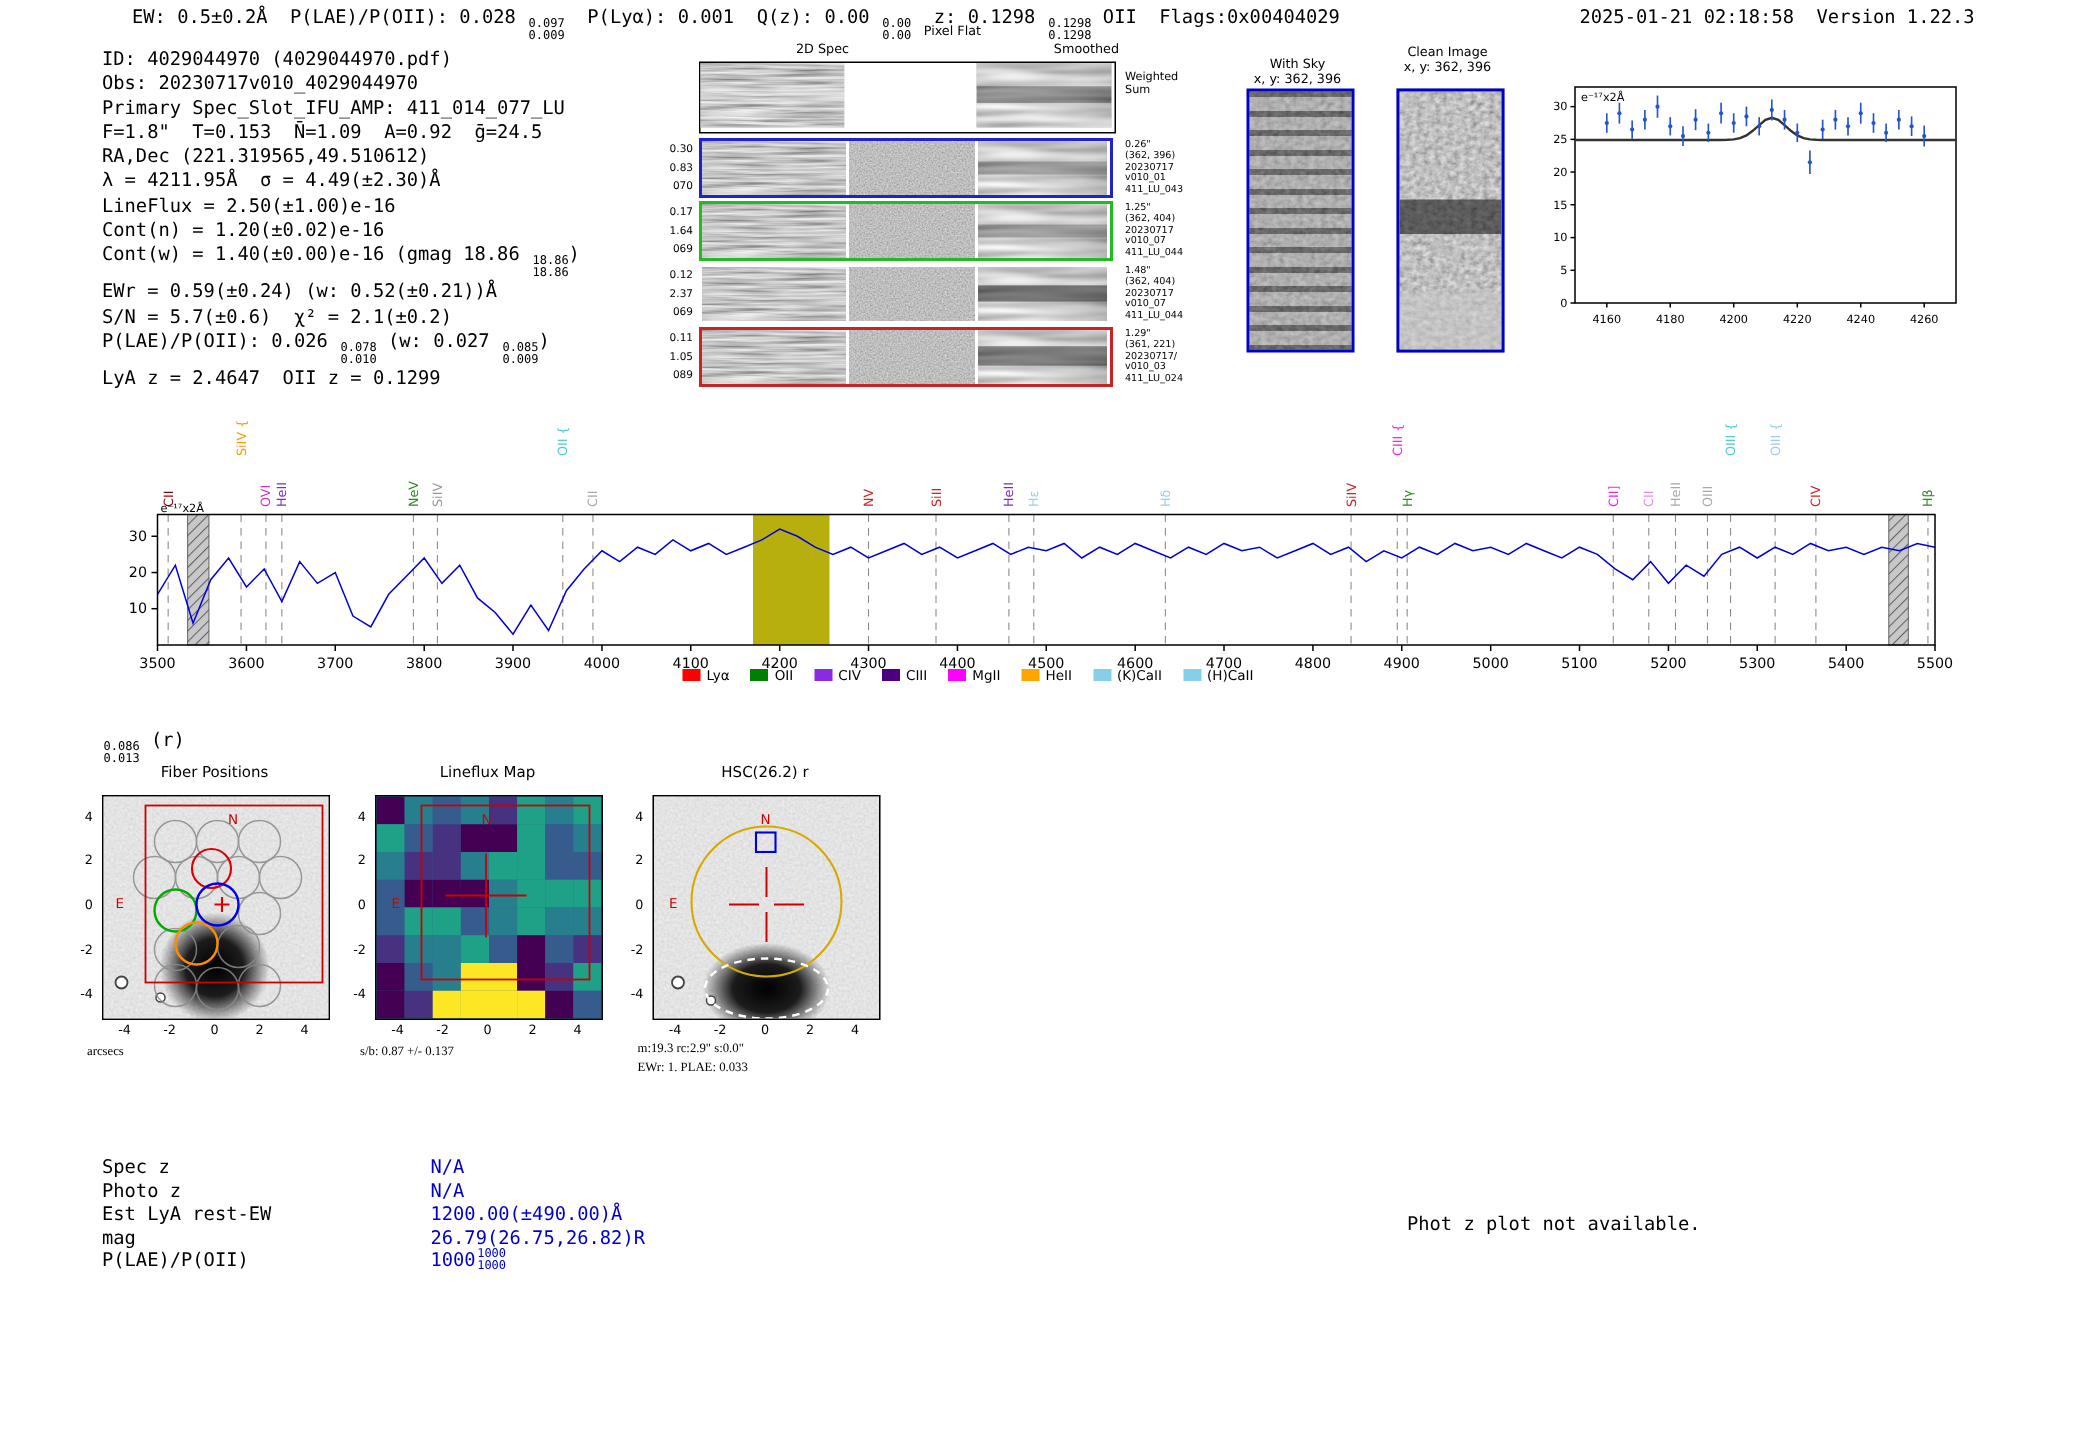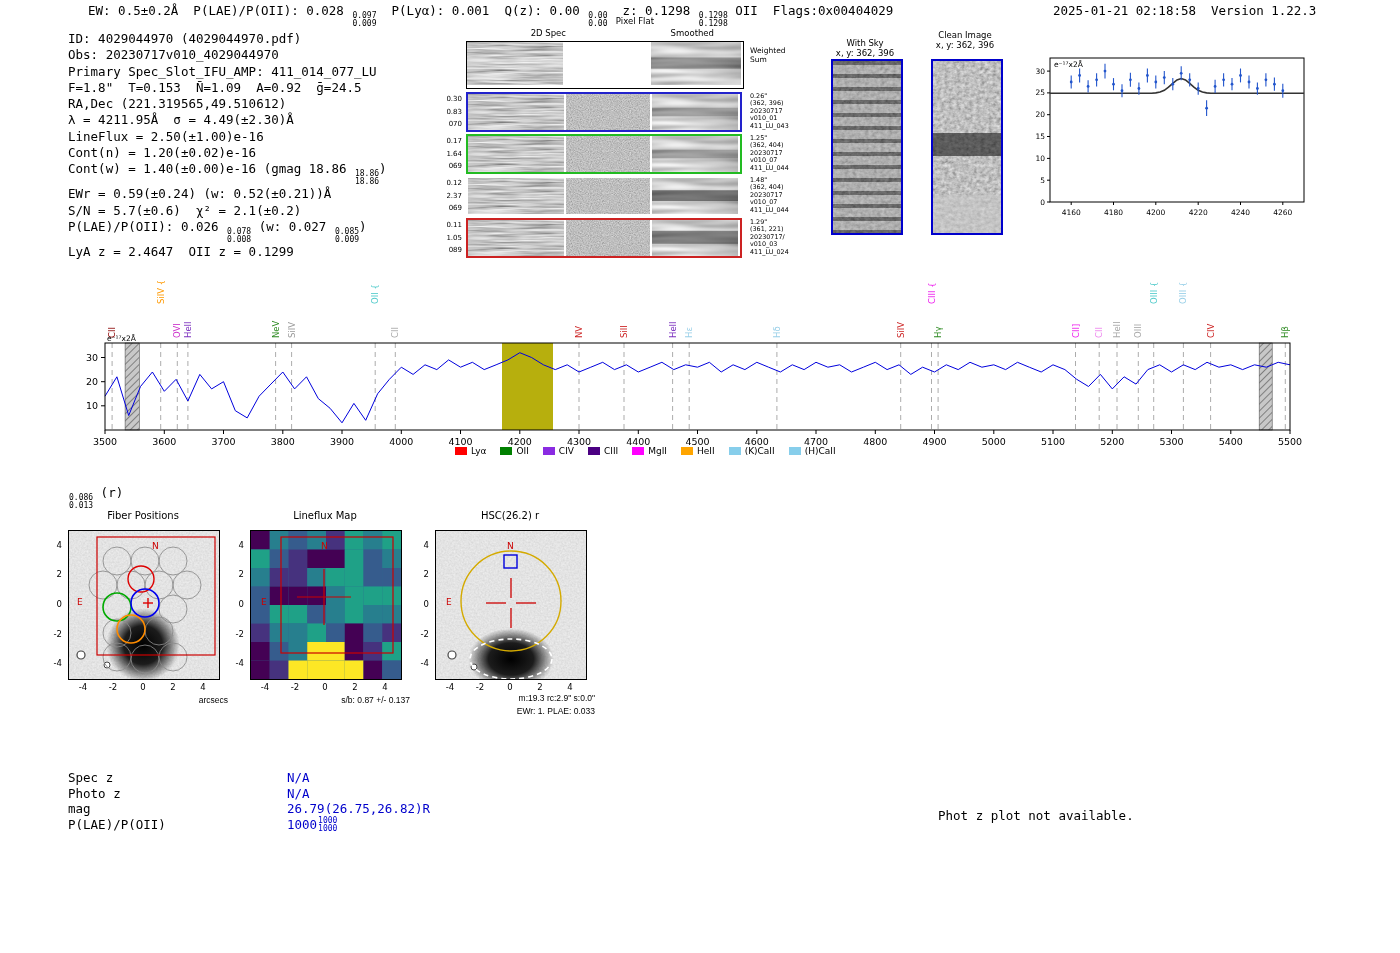--- a/index.html
+++ b/index.html
@@ -15,26 +15,26 @@
   .cutrow-box .gap{width:2px;background:#fff}
   .leftlab{position:absolute;width:26px;text-align:right;font-size:7px;line-height:12.5px;
            font-family:"DejaVu Sans",sans-serif}
   .rightlab{position:absolute;font-size:6.4px;line-height:7.4px;font-family:"DejaVu Sans",sans-serif}
   .skytitle{position:absolute;width:70px;text-align:center;font-size:8.5px;line-height:10px;
             font-family:"DejaVu Sans",sans-serif}
   .skybox{position:absolute;width:68px;height:172px;border:2.5px solid #0000cc;overflow:hidden}
   .panel-title{position:absolute;width:150px;text-align:center;font-size:10px;
                font-family:"DejaVu Sans",sans-serif}
   .panelbox{position:absolute;width:150px;height:148px;border:1px solid #000;overflow:hidden;background:#ddd}
-  .panel-caption{position:absolute;width:170px;text-align:right;font-size:8.5px;
-                 font-family:Liberation Sans, sans-serif}
+  .panel-caption{position:absolute;width:170px;text-align:left;font-size:8.5px;
+                 font-family:Liberation Serif, serif}
   .ptick{position:absolute;font-size:8.5px;font-family:"DejaVu Sans",sans-serif}
   .tbl-row{font-size:12.5px;line-height:15.6px;white-space:pre;display:flex}
   .tbl-label{width:219px}
-  .lg-item{display:inline-flex;align-items:center;font-size:9px;font-family:"DejaVu Sans",sans-serif;
+  .lg-item{display:inline-flex;font-size:9px;font-family:"DejaVu Sans",sans-serif;
            margin-right:14px}
   .lg-swatch{display:inline-block;width:12px;height:8px;margin-right:4px}
   .blob{position:absolute;background:radial-gradient(ellipse at center,#000 0%,#1c1c1c 38%,rgba(190,190,190,0) 72%)}
   svg{display:block}
 </style>
 </head>
 <body>
 
 <svg width="0" height="0" style="position:absolute">
 <defs>
@@ -101,27 +101,27 @@
   <div class="info-line">Obs: 20230717v010_4029044970</div>
   <div class="info-line">Primary Spec_Slot_IFU_AMP: 411_014_077_LU</div>
   <div class="info-line">F=1.8"  T=0.153  N̄=1.09  A=0.92  ḡ=24.5</div>
   <div class="info-line">RA,Dec (221.319565,49.510612)</div>
   <div class="info-line">λ = 4211.95Å  σ = 4.49(±2.30)Å</div>
   <div class="info-line">LineFlux = 2.50(±1.00)e-16</div>
   <div class="info-line">Cont(n) = 1.20(±0.02)e-16</div>
   <div class="info-line"><span>Cont(w) = 1.40(±0.00)e-16 (gmag 18.86 </span><span class="supsub"><span>18.86</span><span>18.86</span></span><span>)</span></div>
   <div class="info-line">EWr = 0.59(±0.24) (w: 0.52(±0.21))Å</div>
   <div class="info-line">S/N = 5.7(±0.6)  χ² = 2.1(±0.2)</div>
-  <div class="info-line"><span>P(LAE)/P(OII): 0.026 </span><span class="supsub"><span>0.078</span><span>0.008</span></span><span> (w: 0.027 </span><span class="supsub"><span>0.085</span><span>0.009</span></span><span>)</span></div>
+  <div class="info-line"><span>P(LAE)/P(OII): 0.026 </span><span class="supsub"><span>0.078</span><span>0.010</span></span><span> (w: 0.027 </span><span class="supsub"><span>0.085</span><span>0.009</span></span><span>)</span></div>
   <div class="info-line">LyA z = 2.4647  OII z = 0.1299</div>
 </div>
 
 <div class="abs colhdr" style="left:466px;top:28px;width:100px">2D Spec</div>
 <div class="abs colhdr" style="left:568px;top:16px;width:86px">Pixel Flat</div>
-<div class="abs colhdr" style="left:624px;top:28px;width:90px">Smoothed</div>
+<div class="abs colhdr" style="left:656px;top:28px;width:90px">Smoothed</div>
 
 <div class="abs" style="left:466px;top:41px;width:276px;height:46px;border:1.5px solid #000;display:flex;background:#fff">
   <svg width="96" height="43" preserveAspectRatio="none">
       <rect width="100%" height="100%" fill="#8a8a8a"></rect>
       <rect width="100%" height="100%" filter="url(#fStreak)"></rect>
       <rect y="35%" height="28%" width="100%" fill="#fff" opacity="0.22"></rect>
     </svg>
   <div style="width:88px;background:#fff"></div>
   <svg width="90" height="43" preserveAspectRatio="none">
       <rect width="100%" height="100%" fill="#9a9a9a"></rect>
@@ -648,17 +648,18 @@
     <div class="ptick" style="left:411px;top:599px;width:18px;text-align:right">0</div>
     <div class="ptick" style="left:530px;top:682px;width:20px;text-align:center">2</div>
     <div class="ptick" style="left:411px;top:569px;width:18px;text-align:right">2</div>
     <div class="ptick" style="left:560px;top:682px;width:20px;text-align:center">4</div>
     <div class="ptick" style="left:411px;top:540px;width:18px;text-align:right">4</div>
   </div>
 
 <div class="abs" style="left:68px;top:770px">
   <div class="tbl-row"><span class="tbl-label">Spec z</span><span class="tbl-value" style="color: rgb(0, 0, 204);">N/A</span></div>
   <div class="tbl-row"><span class="tbl-label">Photo z</span><span class="tbl-value" style="color: rgb(0, 0, 204);">N/A</span></div>
+  <div class="tbl-row"><span class="tbl-label">Est LyA rest-EW</span><span class="tbl-value" style="color: rgb(0, 0, 204);">1200.00(±490.00)Å</span></div>
   <div class="tbl-row"><span class="tbl-label">mag</span><span class="tbl-value" style="color: rgb(0, 0, 204);">26.79(26.75,26.82)R</span></div>
   <div class="tbl-row"><span class="tbl-label">P(LAE)/P(OII)</span><span class="tbl-value" style="color: rgb(0, 0, 204);">1000</span><span class="supsub tbl-value" style="color: rgb(0, 0, 204);"><span>1000</span><span>1000</span></span></div>
 </div>
 
 <div class="abs hdr" style="left:938px;top:808px">Phot z plot not available.</div>
 
 </body></html>

